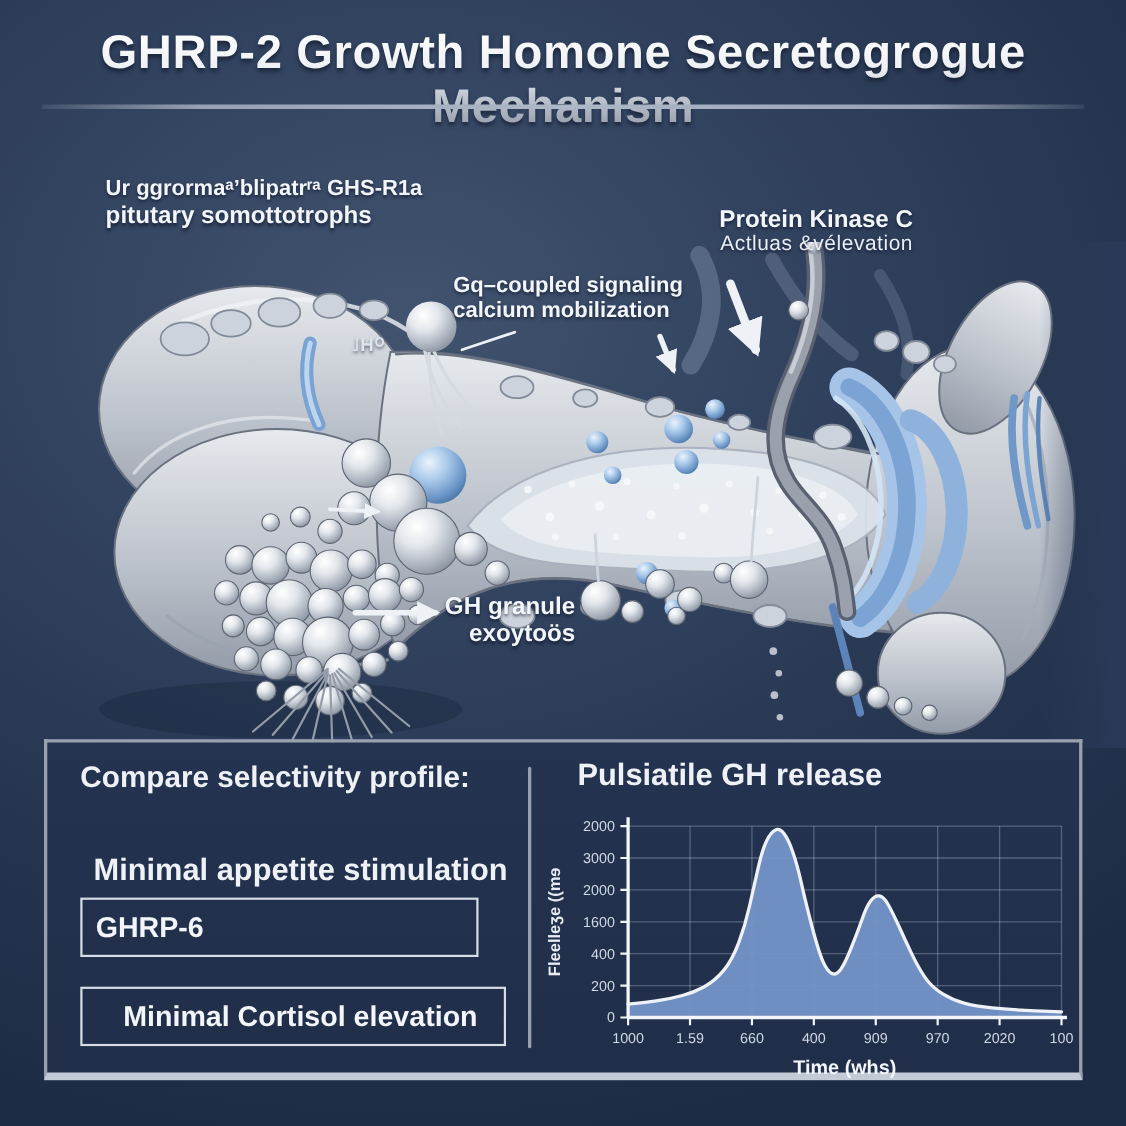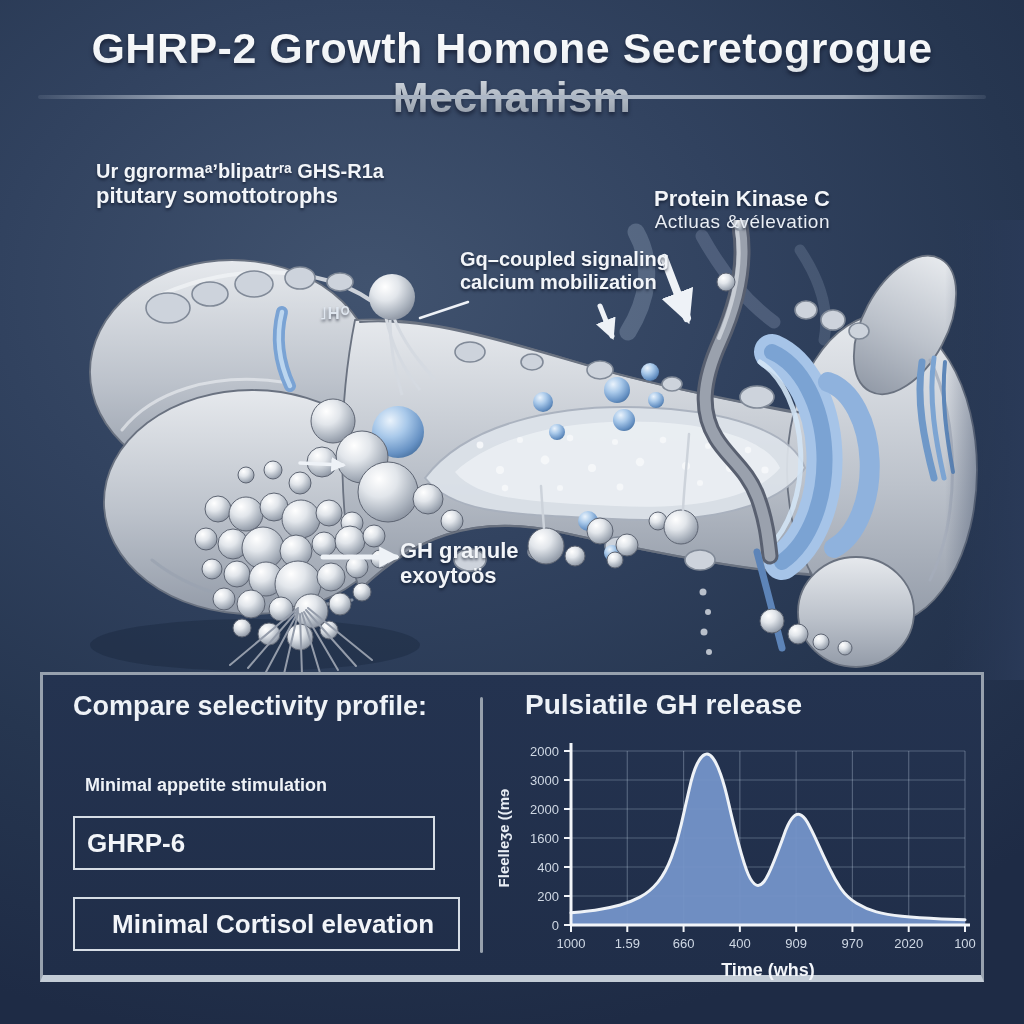--- a/index.html
+++ b/index.html
@@ -15,30 +15,30 @@
     filter:drop-shadow(0 3px 2px rgba(5,10,25,.55));}
   .title-rule{position:absolute;top:95px;left:38px;width:948px;height:4px;border-radius:2px;
     background:linear-gradient(90deg,rgba(150,162,180,.15),#96a1b2 15%,#aeb9c8 50%,#96a1b2 85%,rgba(150,162,180,.15));}
   
   .dlabel{position:absolute;color:#f2f5f9;text-shadow:0 2px 3px rgba(5,12,28,.6);line-height:1.15;}
   .lab-receptor{left:96px;top:160px;width:312px;text-align:left;font-weight:700;font-size:20px;}
   .lab-receptor .l2{font-size:22px;}
   .lab-pkc{left:600px;top:186px;width:230px;text-align:right;}
   .lab-pkc .l1{font-weight:700;font-size:22px;}
   .lab-pkc .l2{font-weight:400;font-size:19px;letter-spacing:.5px;color:#e9eef5;}
-  .lab-gq{left:412px;top:248px;width:230px;text-align:left;font-weight:700;font-size:20px;margin-left:48px;}
-  .lab-granule{left:400px;top:538px;width:140px;text-align:left;font-weight:700;font-size:22px;}
+  .lab-gq{left:412px;top:248px;width:230px;text-align:left;font-weight:700;font-size:20px;}
+  .lab-granule{left:383px;top:538px;width:140px;text-align:right;font-weight:700;font-size:22px;}
   .lab-molecule{left:320px;top:304px;font-size:17px;font-weight:600;color:#dfe6ef;letter-spacing:1px;}
   
   .bottom-box{position:absolute;left:40px;top:672px;width:944px;height:310px;
     border:3px solid #97a1ae;border-bottom:7px solid #c3ccd6;
     background:linear-gradient(180deg,#243350 0%,#202e49 100%);box-sizing:border-box;}
   .panel-divider{position:absolute;left:437px;top:22px;width:3px;height:256px;background:#97a1ad;border-radius:2px;}
   .lp-heading{position:absolute;left:30px;top:16px;font-size:27px;font-weight:700;color:#eef2f7;}
-  .lp-item{position:absolute;left:42px;top:100px;font-size:18px;font-weight:700;color:#eef2f7;}
+  .lp-item{position:absolute;left:42px;top:100px;font-size:28px;font-weight:700;color:#eef2f7;}
   .lp-box{position:absolute;left:30px;width:346px;height:50px;border:2.5px solid #d6dde5;
     display:flex;align-items:center;color:#f2f5f9;font-size:26px;font-weight:700;box-sizing:content-box;}
   .lp-box1{top:141px;padding-left:12px;gap:30px;}
   .lp-box2{top:222px;padding-left:37px;}
   .rp-heading{position:absolute;left:482px;top:14px;font-size:28px;font-weight:700;color:#eef2f7;}
   .chart-wrap{position:absolute;left:450px;top:56px;width:492px;height:252px;}
   svg{display:block;}
 </style>
 </head>
 <body>

